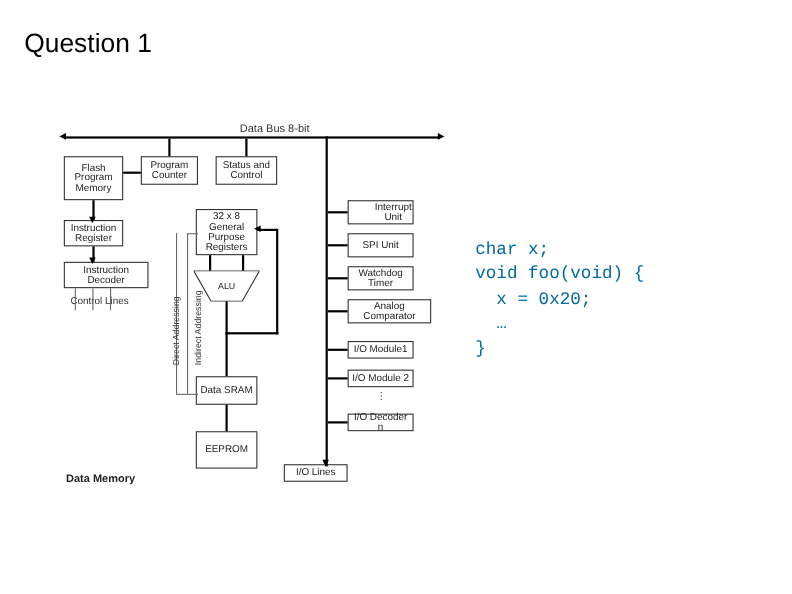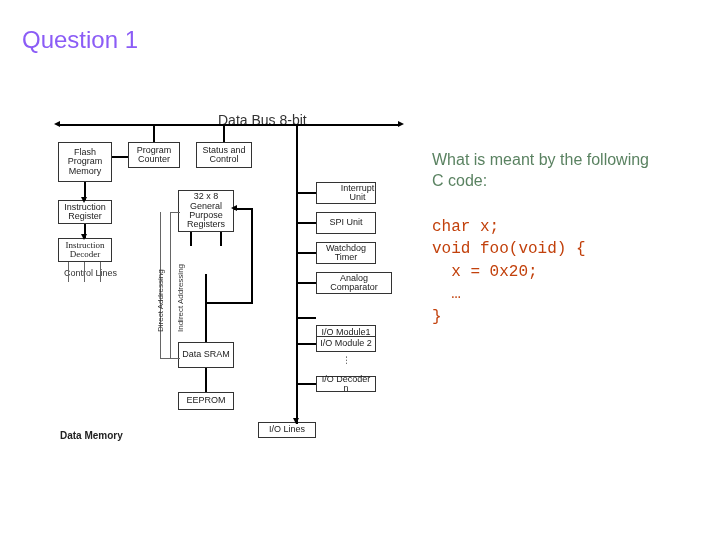--- a/index.html
+++ b/index.html
@@ -9,33 +9,33 @@
     height: 540px;
     background: #fff;
     font-family: Arial, Helvetica, sans-serif;
     position: relative;
     overflow: hidden;
   }
   .slide { position: relative; width: 100%; height: 100%; }
   .title {
     position: absolute;
     left: 22px; top: 26px;
-    font-size: 24px; color: #8b5cf6;
+    font-size: 24px; color: #000000;
   }
   .question {
     position: absolute;
     left: 432px; top: 150px;
     color: #5a8261; font-size: 16px;
     width: 220px; line-height: 1.3;
   }
   .code {
     position: absolute;
     left: 432px; top: 216px;
     font-family: "Courier New", monospace;
-    font-size: 16px; color: #c2410c;
+    font-size: 16px; color: #0369a1;
     white-space: pre; line-height: 1.4;
   }
   .footer {
     position: absolute;
     right: 14px; bottom: 14px;
     font-size: 13px; color: #5a8261;
   }
   .diagram {
     position: absolute;
     left: 28px; top: 112px;
@@ -47,21 +47,21 @@
     border: 1px solid #333;
     background: #fff;
     text-align: center;
     display: flex; align-items: center; justify-content: center;
     line-height: 1.05; padding: 1px;
   }
   .lbl {
     position: absolute;
     font-size: 9px; color: #333;
   }
-  .databus-label { left: 190px; top: 0px; font-size: 14px; }
+  .databus-label { left: 190px; top: 0px; font-size: 10px; }
   .alu {
     position: absolute;
     width: 60px; height: 28px;
   }
   .alu svg { position: absolute; left:0; top:0; }
   .alu-text {
     position: absolute; width: 60px; text-align: center; top: 10px;
     font-size: 8px;
   }
   .thick-line { position: absolute; background: #000; }
@@ -80,21 +80,20 @@
     transform: rotate(-90deg);
     transform-origin: left top;
     font-size: 8px; color:#333;
   }
 </style>
 </head>
 <body>
 
 <div class="slide">
   <div class="title">Question 1</div>
-  <div class="question">What is meant by the following C code:</div>
   <div class="code">char x;
 void foo(void) {
   x = 0x20;
   …
 }</div>
 
   <div class="diagram">
 
     <div class="lbl databus-label">Data Bus 8-bit</div>
     <div class="thick-line" style="left:32px; top:12px; width:340px; height:2px;"></div>
@@ -105,21 +104,21 @@
 
     <div class="box" style="left:30px; top:30px; width:54px; height:40px;">
         <span>Flash
 Program
 Memory</span>
       </div>
     <div class="box" style="left:30px; top:88px; width:54px; height:24px;">
         <span>Instruction
 Register</span>
       </div>
-    <div class="box" style="left:30px; top:126px; width:54px; height:24px;font-family:Liberation Serif, serif;">
+    <div class="box" style="left:30px; top:126px; width:77px; height:24px;">
         <span>Instruction
 Decoder</span>
       </div>
     <div class="lbl" style="left:36px; top:156px;">Control Lines</div>
 
     <div class="thick-line" style="left:56px; top:70px; width:2px; height:18px;"></div>
     <div class="arrowhead arr-down" style="left:53px; top:85px;"></div>
     <div class="thick-line" style="left:56px; top:112px; width:2px; height:14px;"></div>
     <div class="arrowhead arr-down" style="left:53px; top:122px;"></div>
 
@@ -136,27 +135,33 @@
 and Control</span>
       </div>
 
     <div class="box" style="left:150px; top:78px; width:56px; height:42px;">
         <span>32 x 8
 General
 Purpose
 Registers</span>
       </div>
 
+    <div class="alu" style="left:148px; top:134px;">
+      <svg width="60" height="28" viewBox="0 0 60 28">
+        <polygon points="0,0 60,0 44,28 16,28" fill="#fff" stroke="#333" stroke-width="1"></polygon>
+      </svg>
+      <div class="alu-text">ALU</div>
+    </div>
 
     <div class="box" style="left:148px; top:178px; width:60px; height:20px; border:none;"></div>
     <div class="box" style="left:150px; top:230px; width:56px; height:26px;">
         <span>Data
 SRAM</span>
       </div>
-    <div class="box" style="left:150px; top:280px; width:56px; height:18px;text-align:center;">
+    <div class="box" style="left:150px; top:280px; width:56px; height:34px;text-align:center;">
         <span>EEPROM</span>
       </div>
     <div class="box" style="left:230px; top:310px; width:58px; height:16px;">
         <span>I/O Lines</span>
       </div>
 
     <div class="thick-line" style="left:84px; top:44px; width:16px; height:2px;"></div>
 
     <div class="thick-line" style="left:125px; top:14px; width:2px; height:16px;"></div>
 
@@ -190,21 +195,21 @@
 Unit</span>
       </div>
     <div class="box" style="left:288px; top:130px; width:60px; height:22px;">
         <span>Watchdog
 Timer</span>
       </div>
     <div class="box" style="left:288px; top:160px; width:76px; height:22px;">
         <span>Analog
 Comparator</span>
       </div>
-    <div class="box" style="left:288px; top:198px; width:60px; height:16px;margin-top:15px;">
+    <div class="box" style="left:288px; top:198px; width:60px; height:16px;">
         <span>I/O Module1</span>
       </div>
     <div class="box" style="left:288px; top:224px; width:60px; height:16px;">
         <span>I/O Module 2</span>
       </div>
     <div class="box" style="left:288px; top:264px; width:60px; height:16px;">
         <span>I/O Decoder n</span>
       </div>
 
     <div class="lbl" style="left:314px; top:243px;">⋮</div>

